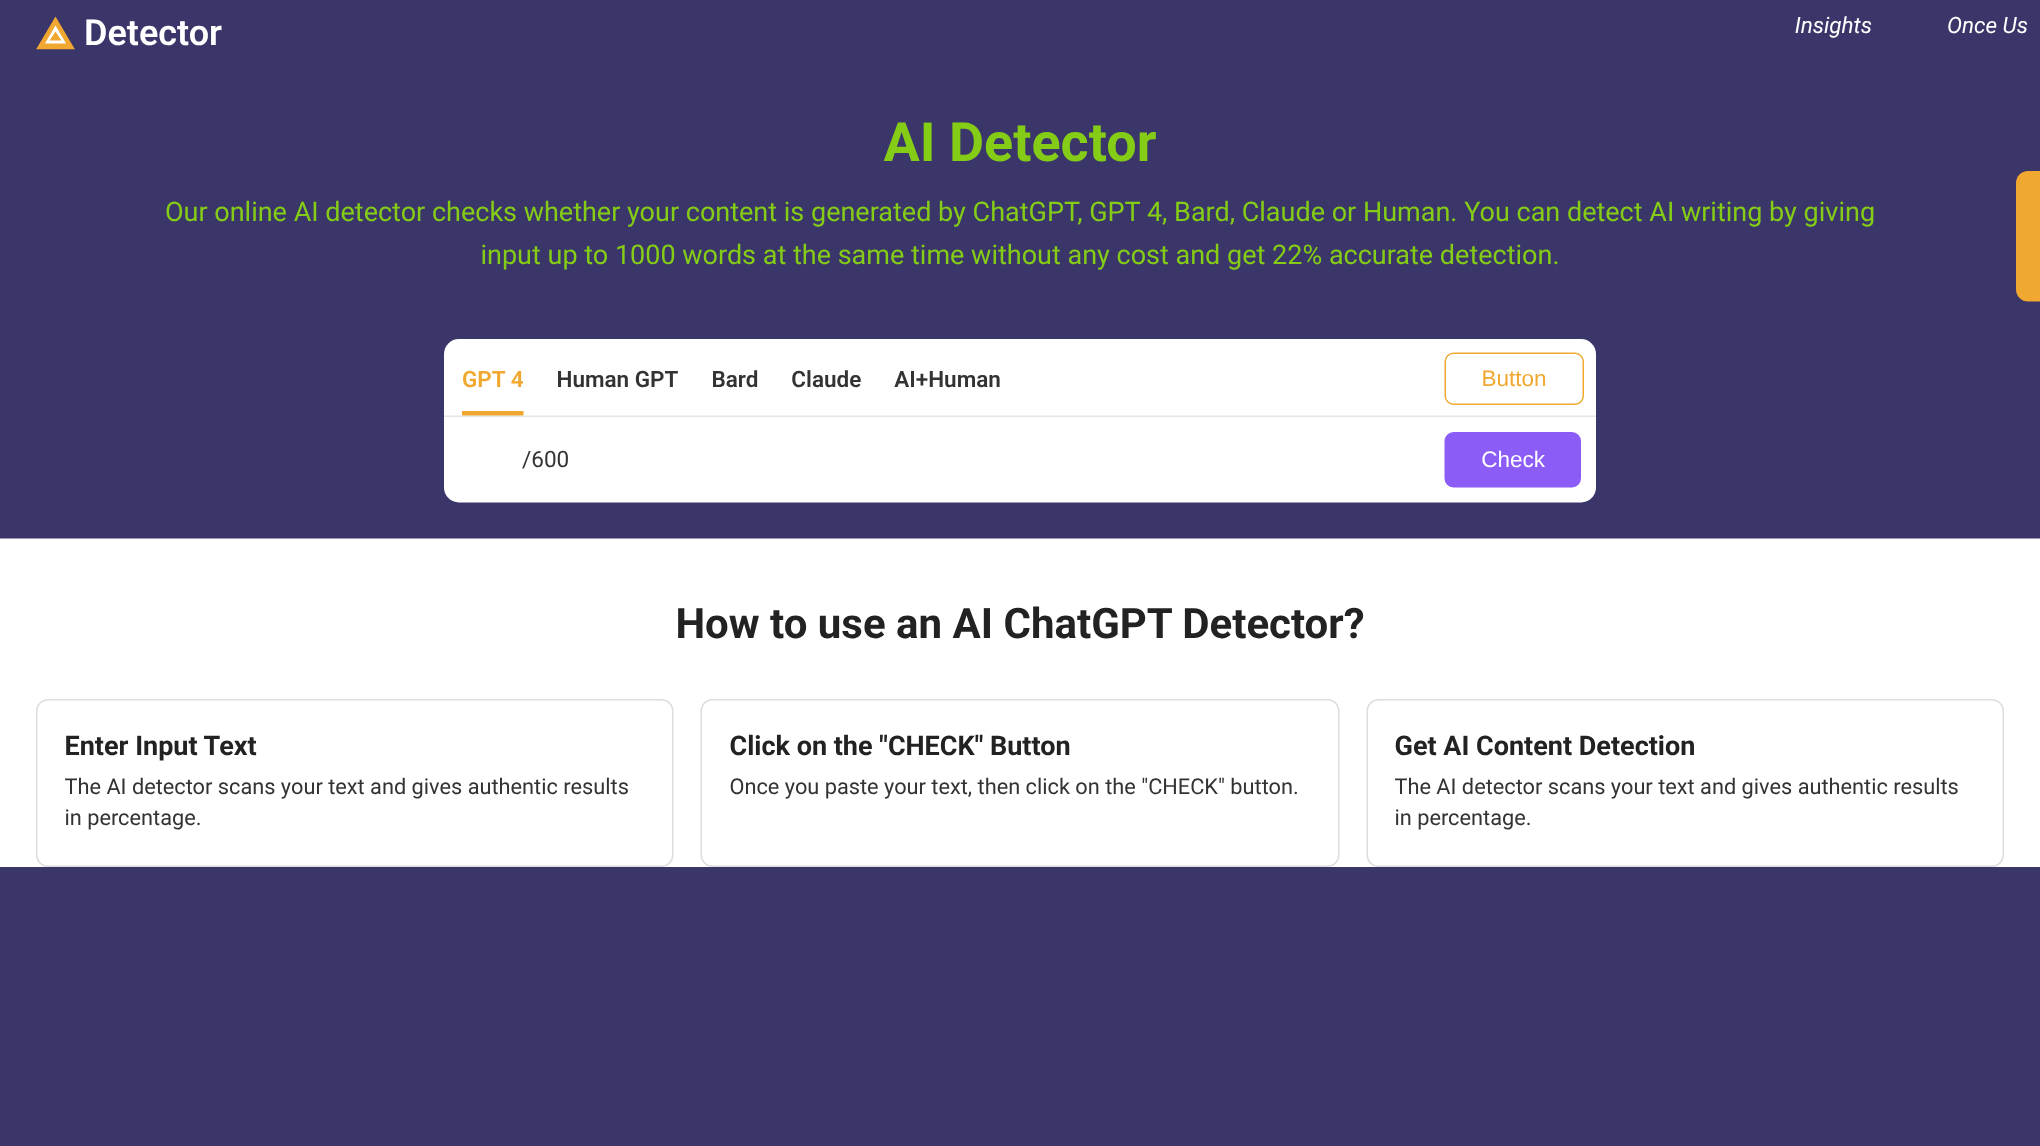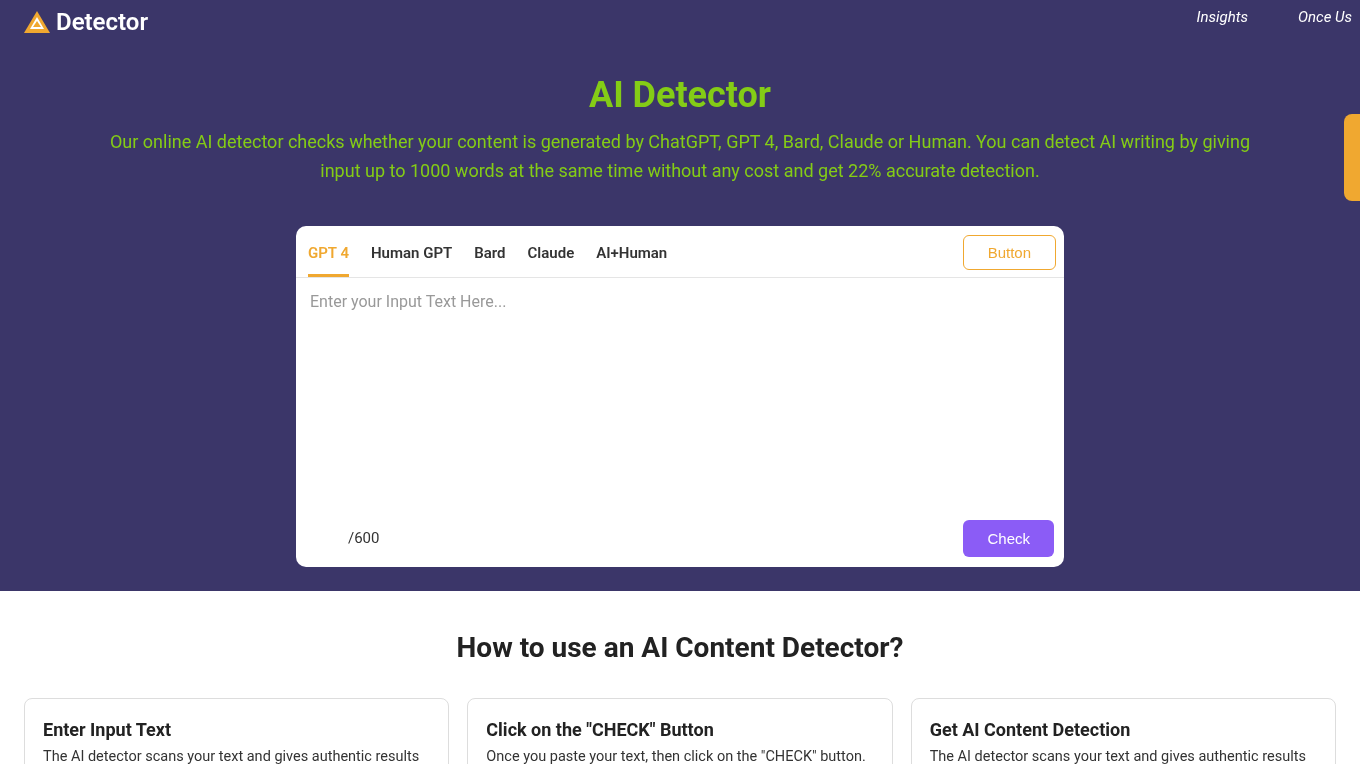--- a/index.html
+++ b/index.html
@@ -208,31 +208,28 @@
   <div class="panel-header">
     <div class="tabs">
       <div class="tab active">GPT 4</div>
       <div class="tab">Human GPT</div>
       <div class="tab">Bard</div>
       <div class="tab">Claude</div>
       <div class="tab">AI+Human</div>
     </div>
     <button class="clear-btn">Button</button>
   </div>
-  <div class="textarea-wrapper">
-    <textarea class="text-input" placeholder="Enter your Input Text Here..." style=""></textarea>
-  </div>
   <div class="panel-footer">
     <span class="counter"> /600</span>
     <button class="check-btn">Check</button>
   </div>
 </div>
 
 <section class="white-section">
-  <h2 class="section-title">How to use an AI Content Detector?</h2>
+  <h2 class="section-title">How to use an AI ChatGPT Detector?</h2>
   <div class="cards">
     <div class="card">
       <h3 class="card-title">Enter Input Text</h3>
       <p class="card-desc">The AI detector scans your text and gives authentic results in percentage.</p>
     </div>
     <div class="card">
       <h3 class="card-title">Click on the "CHECK" Button</h3>
       <p class="card-desc">Once you paste your text, then click on the "CHECK" button.</p>
     </div>
     <div class="card">

